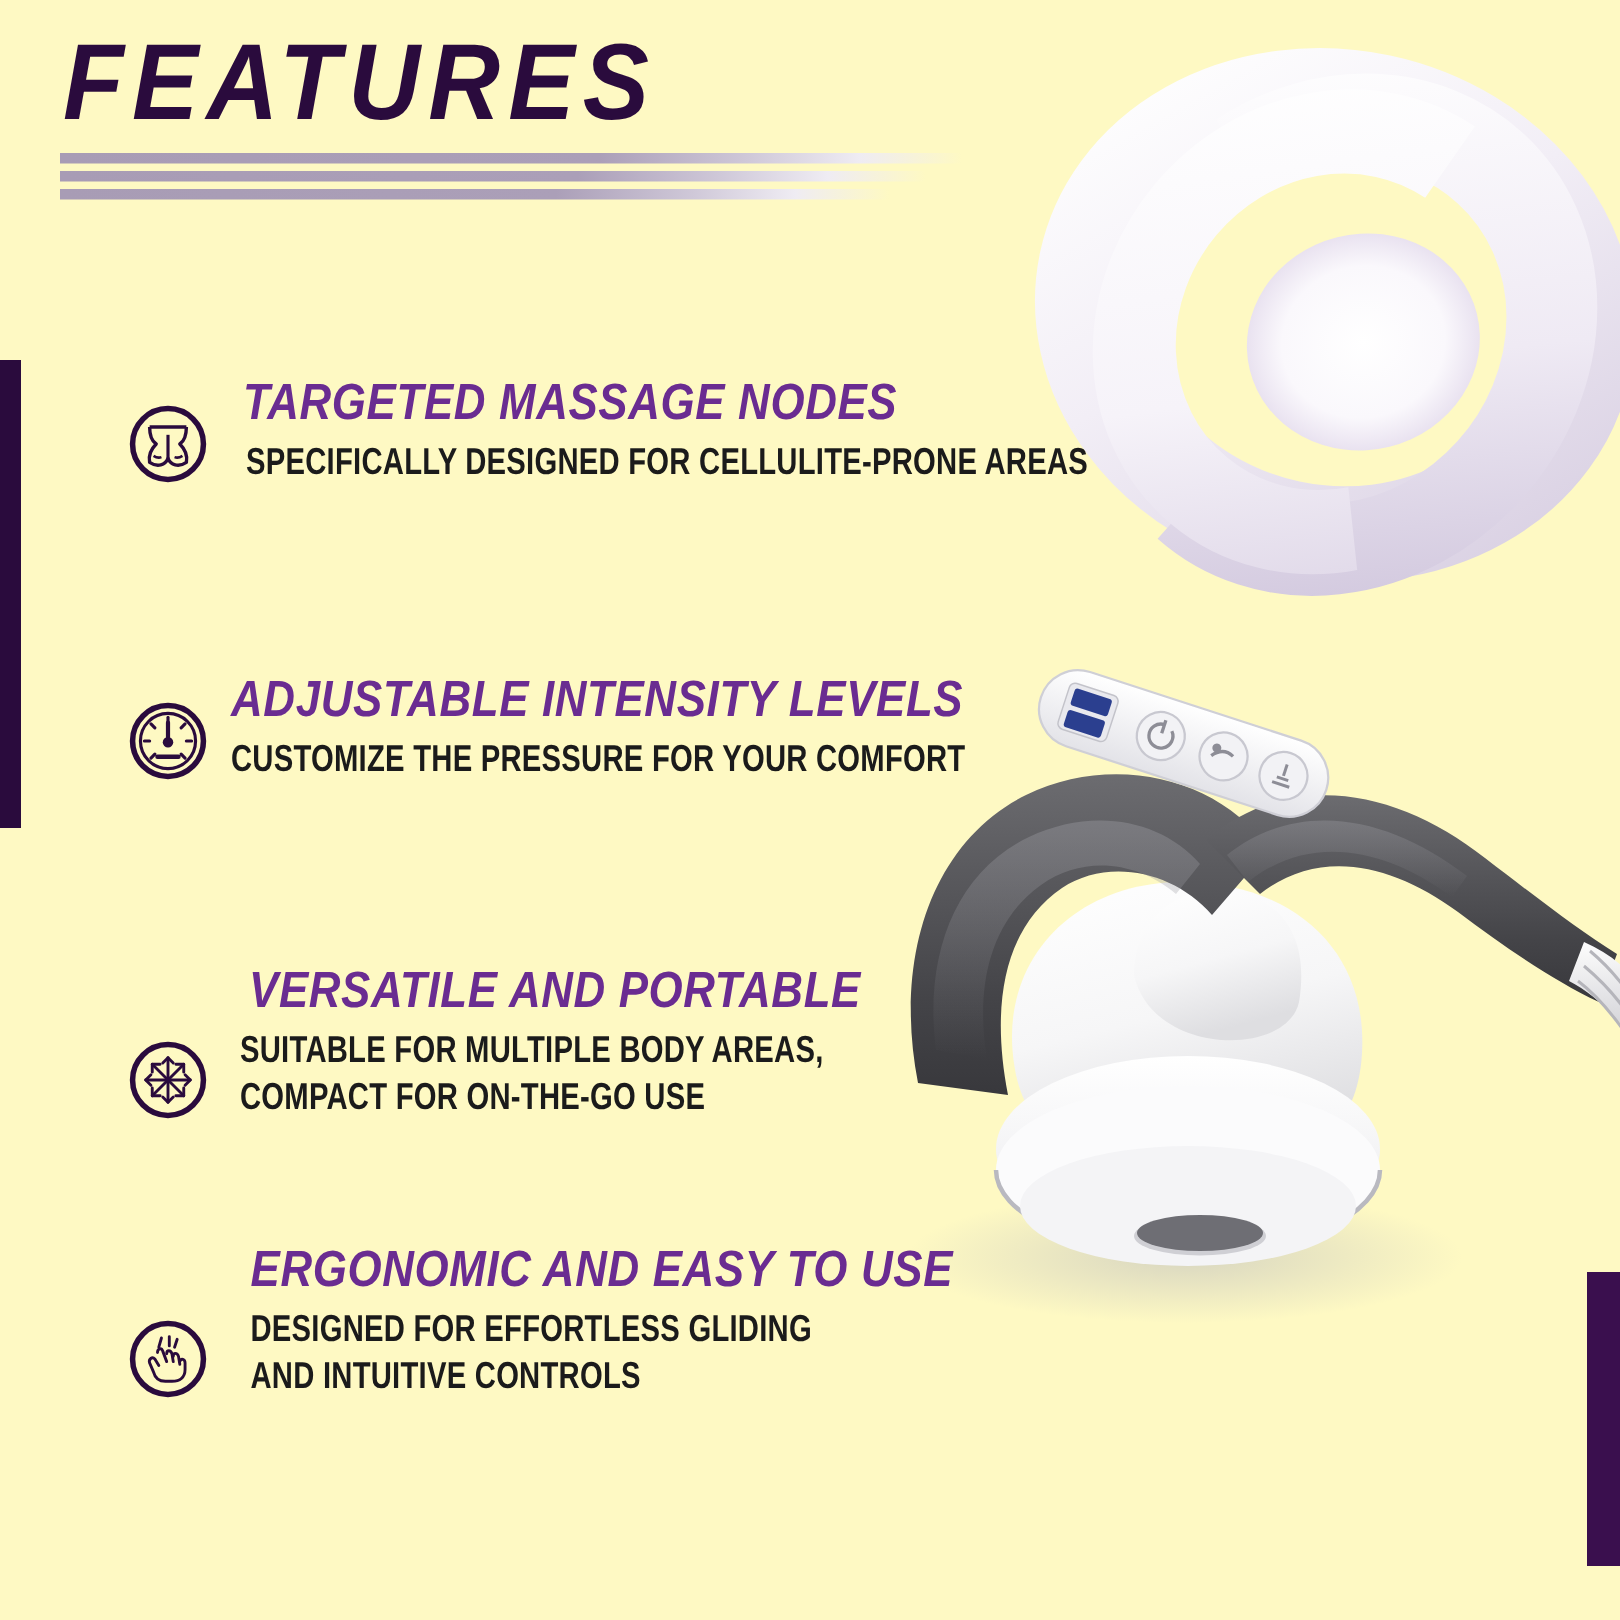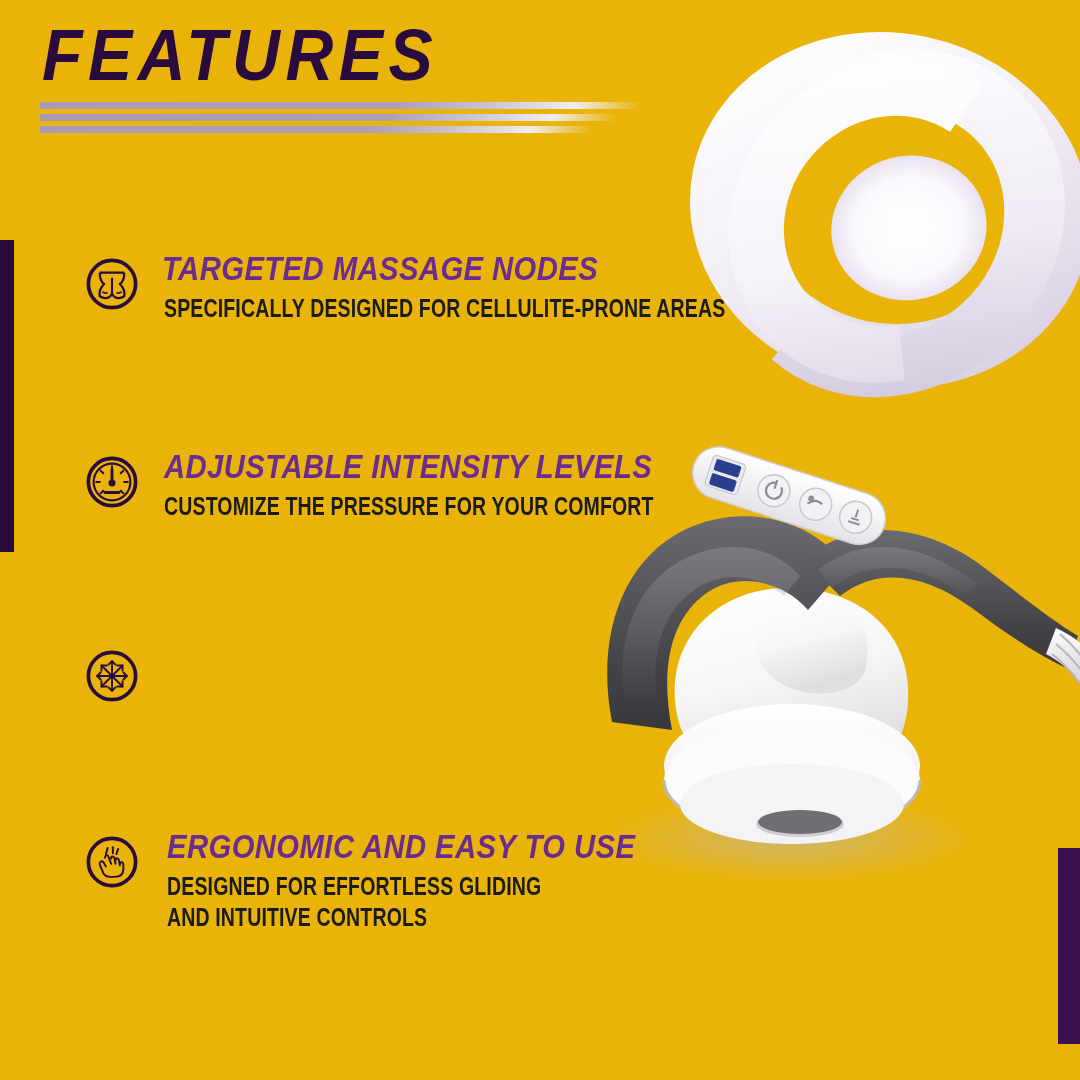--- a/index.html
+++ b/index.html
@@ -9,21 +9,21 @@
   }
   body {
     font-family: "Liberation Sans", sans-serif;
   }
 
   #page {
     position: relative;
     width: 1080px;
     height: 1080px;
     overflow: hidden;
-    background: #eab308;
+    background: #fef9c3;
   }
 
   
   .knot-wrap {
     position: absolute;
     top: -40px;
     right: -20px;
     width: 420px;
     height: 480px;
     pointer-events: none;
@@ -86,21 +86,21 @@
   
   .features {
     position: absolute;
     left: 0;
     top: 240px;
     width: 700px;
   }
   .feature {
     position: absolute;
     display: flex;
-    align-items: flex-start;
+    align-items: flex-end;
   }
   .feature .icon {
     flex: 0 0 auto;
     width: 56px;
     height: 56px;
     margin-right: 14px;
     margin-top: 6px;
   }
   .feature .icon svg { width: 100%; height: 100%; display: block; }
   .feature .texts { padding-top: 0; }
@@ -132,21 +132,21 @@
   .f-sub .ln { display: block; }
 
   
   #feature-0 { top: 10px;  left: 84px; }
   #feature-1 { top: 208px; left: 84px; }
   #feature-2 { top: 402px; left: 84px; }
   #feature-3 { top: 588px; left: 84px; }
 
   
   #feature-0 .texts { margin-left: 8px; }
-  #feature-1 .texts { margin-left: 10px; }
+  #feature-1 .texts { margin-left: 0; }
   #feature-2 .texts { margin-left: 6px; }
   #feature-3 .texts { margin-left: 13px; }
   #feature-0 .f-sub { margin-left: 2px; }
   #feature-2 .f-head { margin-left: 6px; }
 
   
   .product {
     position: absolute;
     left: 560px;
     top: 400px;
@@ -365,20 +365,27 @@
             <path d="M45 28 l4 4 l-4 4"></path>
             <path d="M20 20 L44 44"></path>
             <path d="M20 26 l0 -6 l6 0"></path>
             <path d="M44 38 l0 6 l-6 0"></path>
             <path d="M44 20 L20 44"></path>
             <path d="M38 20 l6 0 l0 6"></path>
             <path d="M26 44 l-6 0 l0 -6"></path>
           </g>
         </svg>
       </div>
+      <div class="texts">
+        <div class="f-head">VERSATILE AND PORTABLE</div>
+        <div class="f-sub">
+          <span class="ln">SUITABLE FOR MULTIPLE BODY AREAS,</span>
+          <span class="ln">COMPACT FOR ON-THE-GO USE</span>
+        </div>
+      </div>
     </div>
 
     <div class="feature" id="feature-3">
       <div class="icon">
         <svg viewBox="0 0 64 64" xmlns="http://www.w3.org/2000/svg">
           <circle cx="32" cy="32" r="27" fill="none" stroke="#2A0B3D" stroke-width="4.2"></circle>
           <g fill="none" stroke="#2A0B3D" stroke-width="2.2" stroke-linecap="round" stroke-linejoin="round">
             <path d="M27 16 l-2 7"></path>
             <path d="M33 15 l0 7"></path>
             <path d="M39 17 l-2 6"></path>

